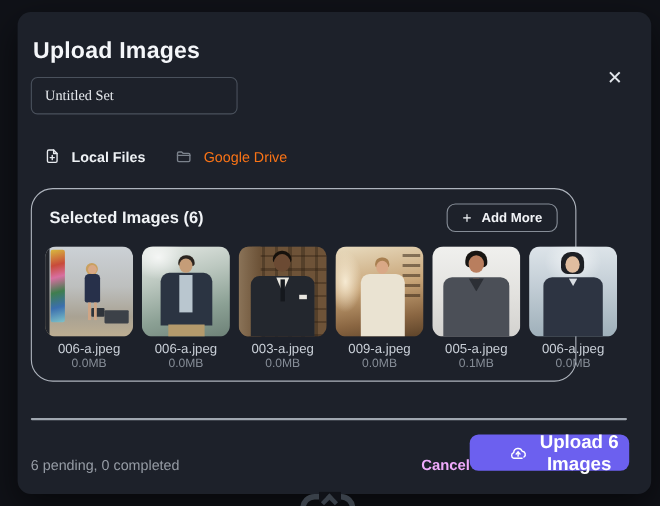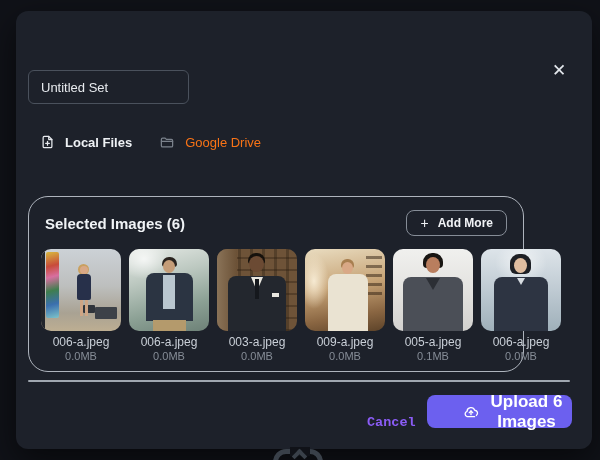--- a/index.html
+++ b/index.html
@@ -6,34 +6,34 @@
     font-family:"Liberation Sans",sans-serif;-webkit-font-smoothing:antialiased;}
   *{box-sizing:border-box;}
 
   .dialog{position:absolute;left:16px;top:11px;width:576px;height:438px;background:#1d212a;
     border-radius:12px;box-shadow:0 12px 34px rgba(0,0,0,.55);}
 
   
   .title{position:absolute;left:14px;top:24px;font-size:21px;font-weight:700;color:#f4f6f9;letter-spacing:.2px;}
   .close-btn{position:absolute;left:530px;top:46px;width:26px;height:26px;display:flex;align-items:center;
     justify-content:center;color:#e3e7ec;font-size:17px;cursor:pointer;background:none;border:none;line-height:1;}
-  .set-input{position:absolute;left:12px;top:59px;width:161px;height:34px;background:#1d212a;
+  .set-input{position:absolute;left:12px;top:59px;width:188px;height:34px;background:#1d212a;
     border:1px solid #4a515c;border-radius:6px;color:#e7eaee;font-size:13px;padding:0 12px;
-    font-family:Liberation Sans, sans-serif;outline:none;}
+    font-family:Liberation Serif, serif;outline:none;}
 
   
   .tabs{position:absolute;left:24px;top:119px;display:flex;align-items:center;gap:27px;}
   .tab{display:flex;align-items:flex-end;gap:10px;background:none;border:none;padding:4px 0;cursor:pointer;}
   .tab .tlabel{font-size:13px;}
   .tab.active .tlabel{color:#eef1f4;font-weight:700;}
   .tab.inactive .tlabel{color:#f97316;font-weight:400;}
   .tab svg{display:block;}
 
   
-  .panel{position:absolute;left:12px;top:185px;width:496px;height:176px;border:1px solid #aeb4bd;border-radius:20px;}
+  .panel{position:absolute;left:12px;top:160px;width:496px;height:176px;border:1px solid #aeb4bd;border-radius:20px;}
   .panel-header{position:absolute;left:16px;top:18px;font-size:15px;font-weight:700;color:#f0f3f6;}
   .add-more{position:absolute;right:16px;top:13px;height:26px;display:flex;align-items:center;gap:9px;
     padding:0 13px;background:none;border:1px solid #868d97;border-radius:8px;color:#f2f4f7;cursor:pointer;}
   .add-more .plus{font-size:14px;font-weight:400;color:#eef1f4;line-height:1;}
   .add-more .amlabel{font-size:12px;font-weight:700;}
 
   .cells{position:absolute;left:12px;top:52px;display:flex;gap:8px;}
   .cell{width:80px;display:flex;flex-direction:column;align-items:center;}
   .thumb{position:relative;width:80px;height:82px;border-radius:10px;overflow:hidden;cursor:pointer;}
   .fname{margin-top:4px;font-size:12px;color:#c9cfd7;line-height:14px;}
@@ -108,38 +108,39 @@
     background:radial-gradient(closest-side,rgba(255,255,255,.65),rgba(255,255,255,0));}
   .t6 .hair{left:29px;top:5px;width:21px;height:20px;border-radius:9px 9px 6px 6px;background:#1d1f24;}
   .t6 .head{left:33px;top:9px;width:13px;height:15px;background:#e0bd9f;}
   .t6 .body{left:13px;top:28px;width:54px;height:54px;background:#2d3442;}
   .t6 .shirt{left:36px;top:29px;width:8px;height:7px;background:#d8dde2;
     clip-path:polygon(0 0,100% 0,50% 100%);}
 
   
   .divider{position:absolute;left:12px;top:369px;width:542px;height:2px;background:#a0a7b0;border-radius:1px;}
   .status{position:absolute;left:12px;top:404px;font-size:13px;color:#969ca5;}
-  .cancel-btn{position:absolute;left:341px;top:396px;height:30px;padding:0 10px;background:none;border:none;
-    color:#8b5cf6;font-size:13.5px;font-weight:700;cursor:pointer;font-family:Liberation Mono, monospace;}
+  .cancel-btn{position:absolute;left:357px;top:396px;height:30px;padding:0 10px;background:none;border:none;
+    color:#f0abfc;font-size:13.5px;font-weight:700;cursor:pointer;font-family:Liberation Sans, sans-serif;}
   .upload-btn{position:absolute;left:411px;top:384px;width:145px;height:33px;background:#6c60ef;border:none;
     border-radius:8px;color:#ffffff;font-size:17px;font-weight:700;display:flex;align-items:center;
     justify-content:flex-end;gap:8px;cursor:pointer;font-family:"Liberation Sans",sans-serif;padding-left:36px;}
 
   
   .watermark{position:absolute;left:268px;top:447px;width:64px;height:13px;overflow:hidden;}
   .wm-ring{position:absolute;left:5px;top:2px;width:50px;height:26px;border:5px solid #394049;border-radius:14px;}
   .wm-gap{position:absolute;left:22px;top:0;width:20px;height:9px;background:#101218;}
   .wm-chev{position:absolute;left:26px;top:4px;width:11px;height:11px;border-left:4px solid #394049;
     border-top:4px solid #394049;transform:rotate(45deg);}
 </style>
 </head>
 <body>
 
 <div class="dialog">
 
+  <div class="title">Upload Images</div>
 
   <button class="close-btn">✕</button>
 
   <input class="set-input" type="text" value="Untitled Set" style="">
 
   <div class="tabs">
     <button class="tab active">
       <span>
         <svg width="15" height="16" viewBox="0 0 24 24" fill="none" stroke="#e8ebef" stroke-width="2" stroke-linecap="round" stroke-linejoin="round">
           <path d="M14 3H7a2 2 0 0 0-2 2v14a2 2 0 0 0 2 2h10a2 2 0 0 0 2-2V8z"></path>
@@ -251,20 +252,21 @@
           <div class="shirt"></div>
         </div>
         <div class="fname">006-a.jpeg</div>
         <div class="fsize">0.0MB</div>
       </div>
 
     </div>
   </div>
 
   <div class="divider"></div>
+  <div class="status">6 pending, 0 completed</div>
   <button class="cancel-btn">Cancel</button>
   <button class="upload-btn">
     <span style="display:flex;">
       <svg width="16" height="16" viewBox="0 0 24 24" fill="none" stroke="#ffffff" stroke-width="2" stroke-linecap="round" stroke-linejoin="round">
         <path d="M20 17.2A4.3 4.3 0 0 0 17.6 9.4a6 6 0 0 0-11.6 1.6A4.2 4.2 0 0 0 6.2 19h11.2"></path>
         <path d="M12 16v-5.5"></path>
           <path d="m9.4 13 2.6-2.6L14.6 13"></path>
       </svg>
     </span>
     <span>Upload 6 Images</span>

